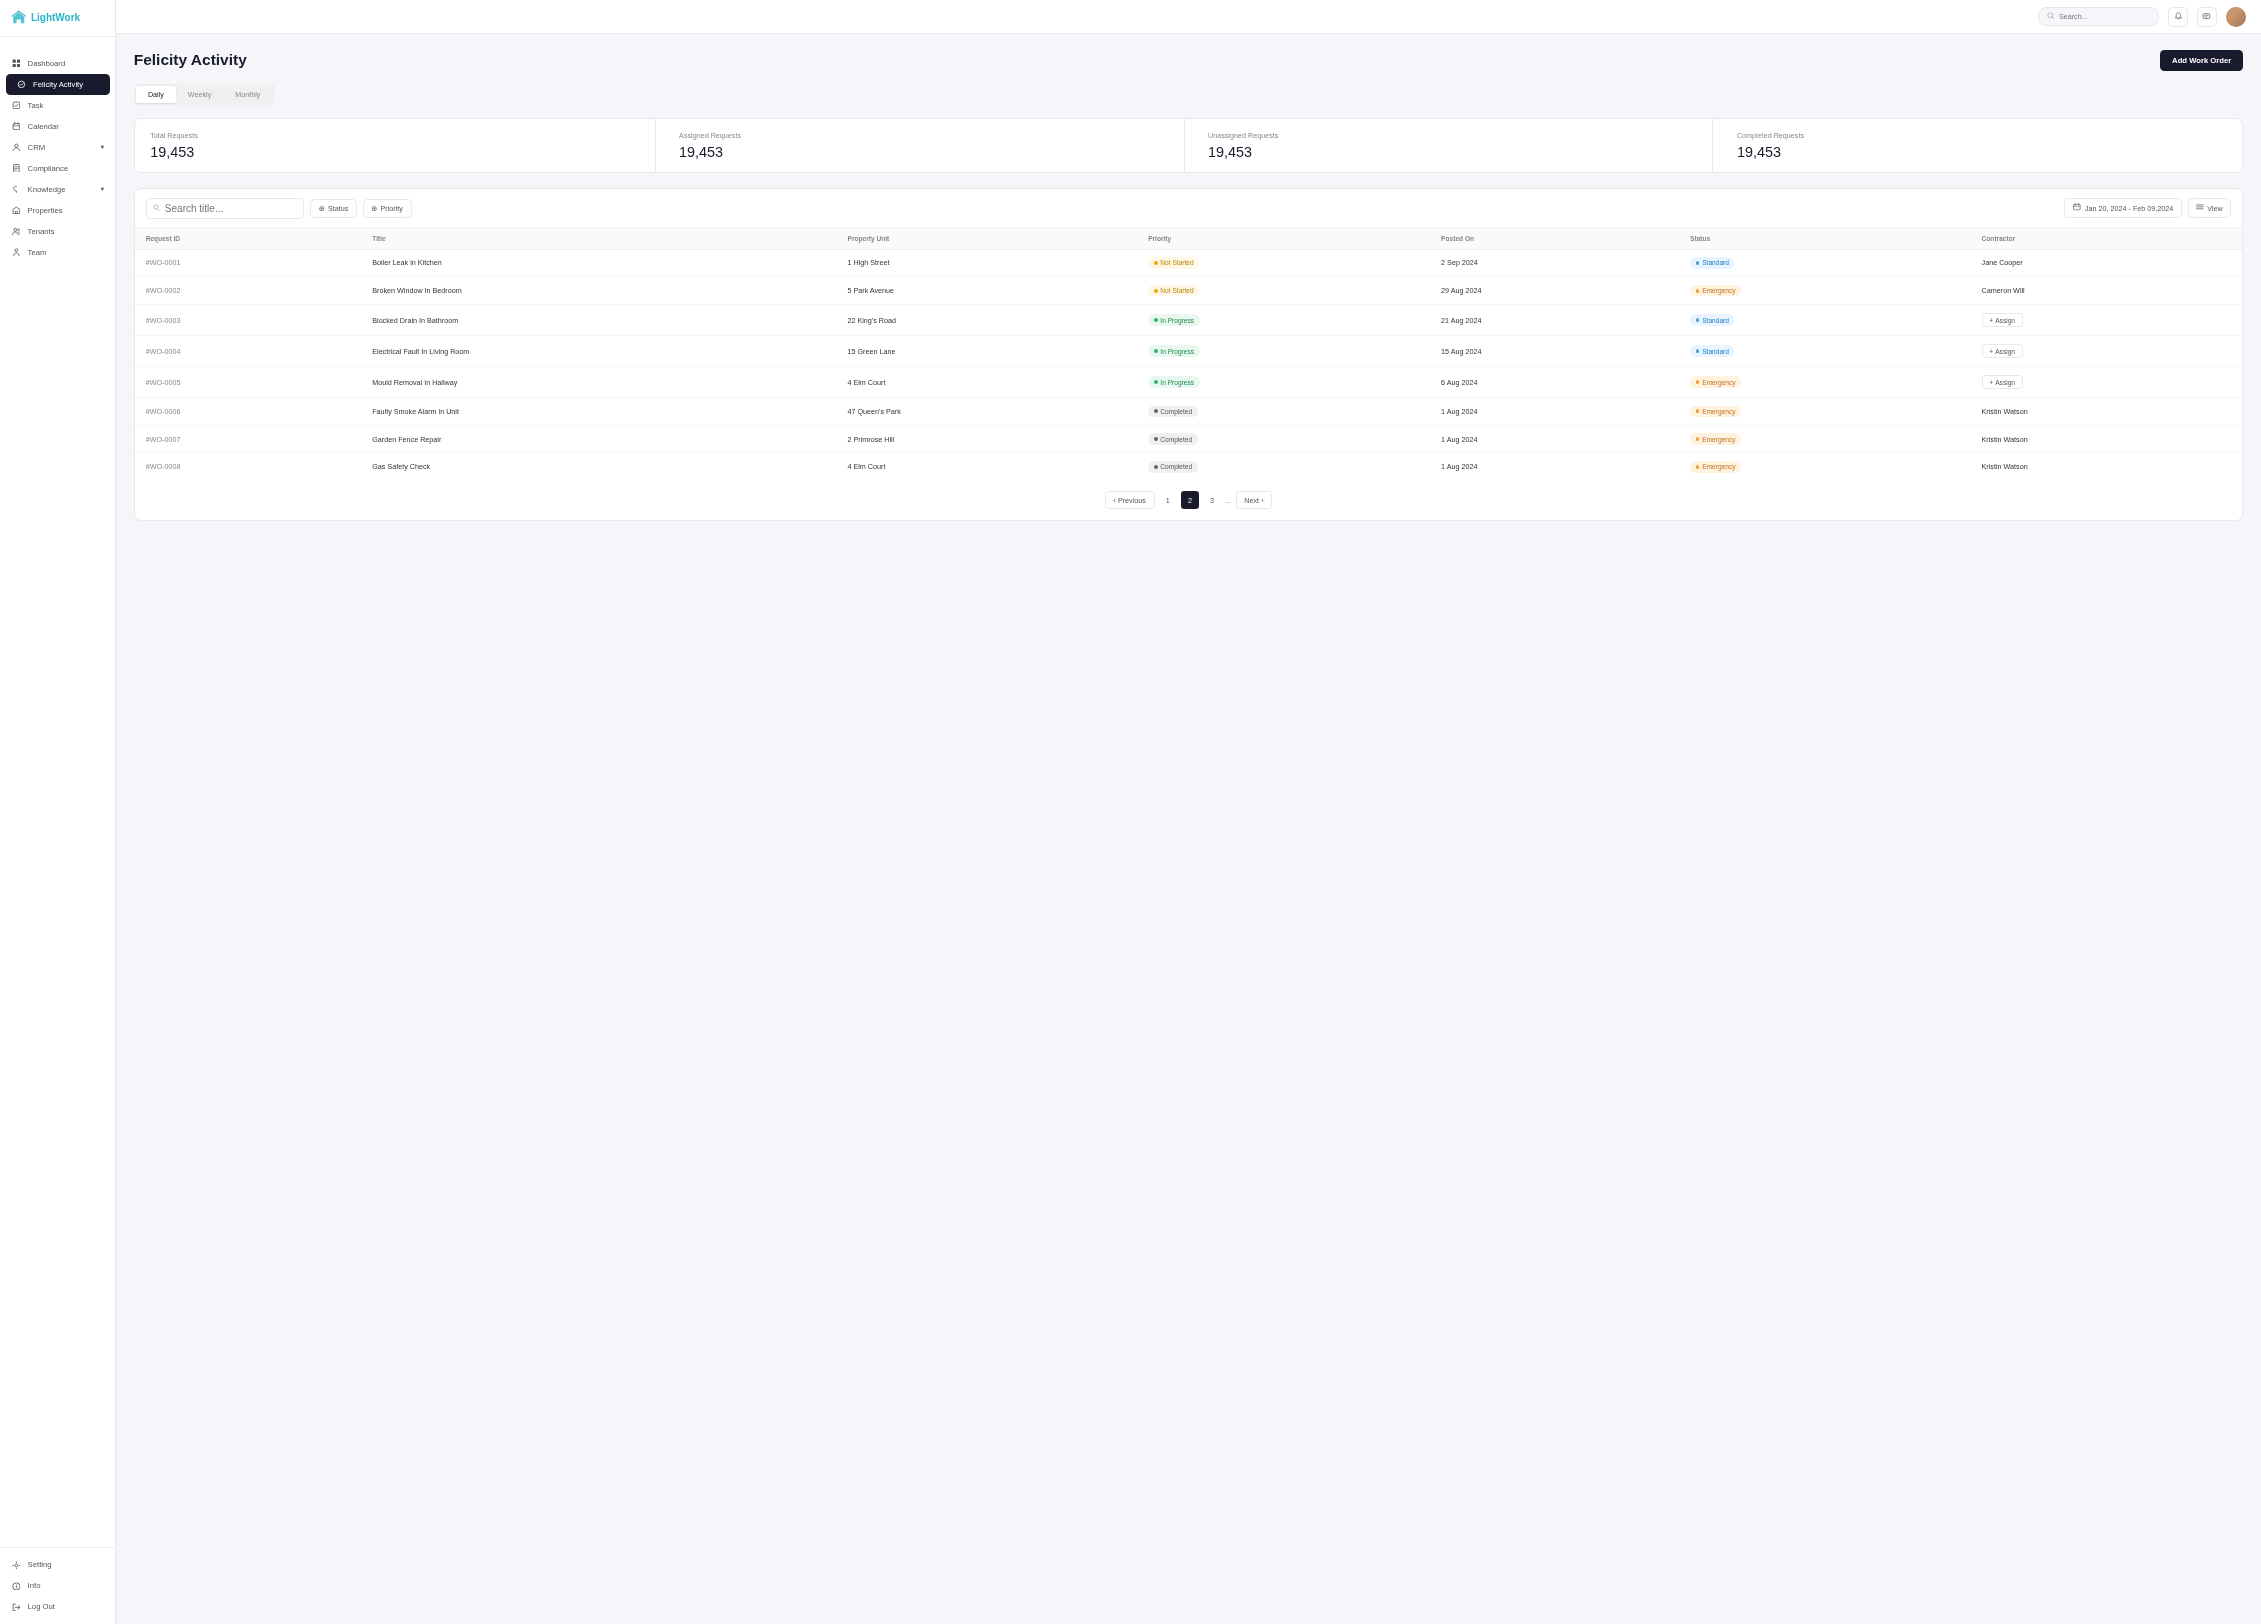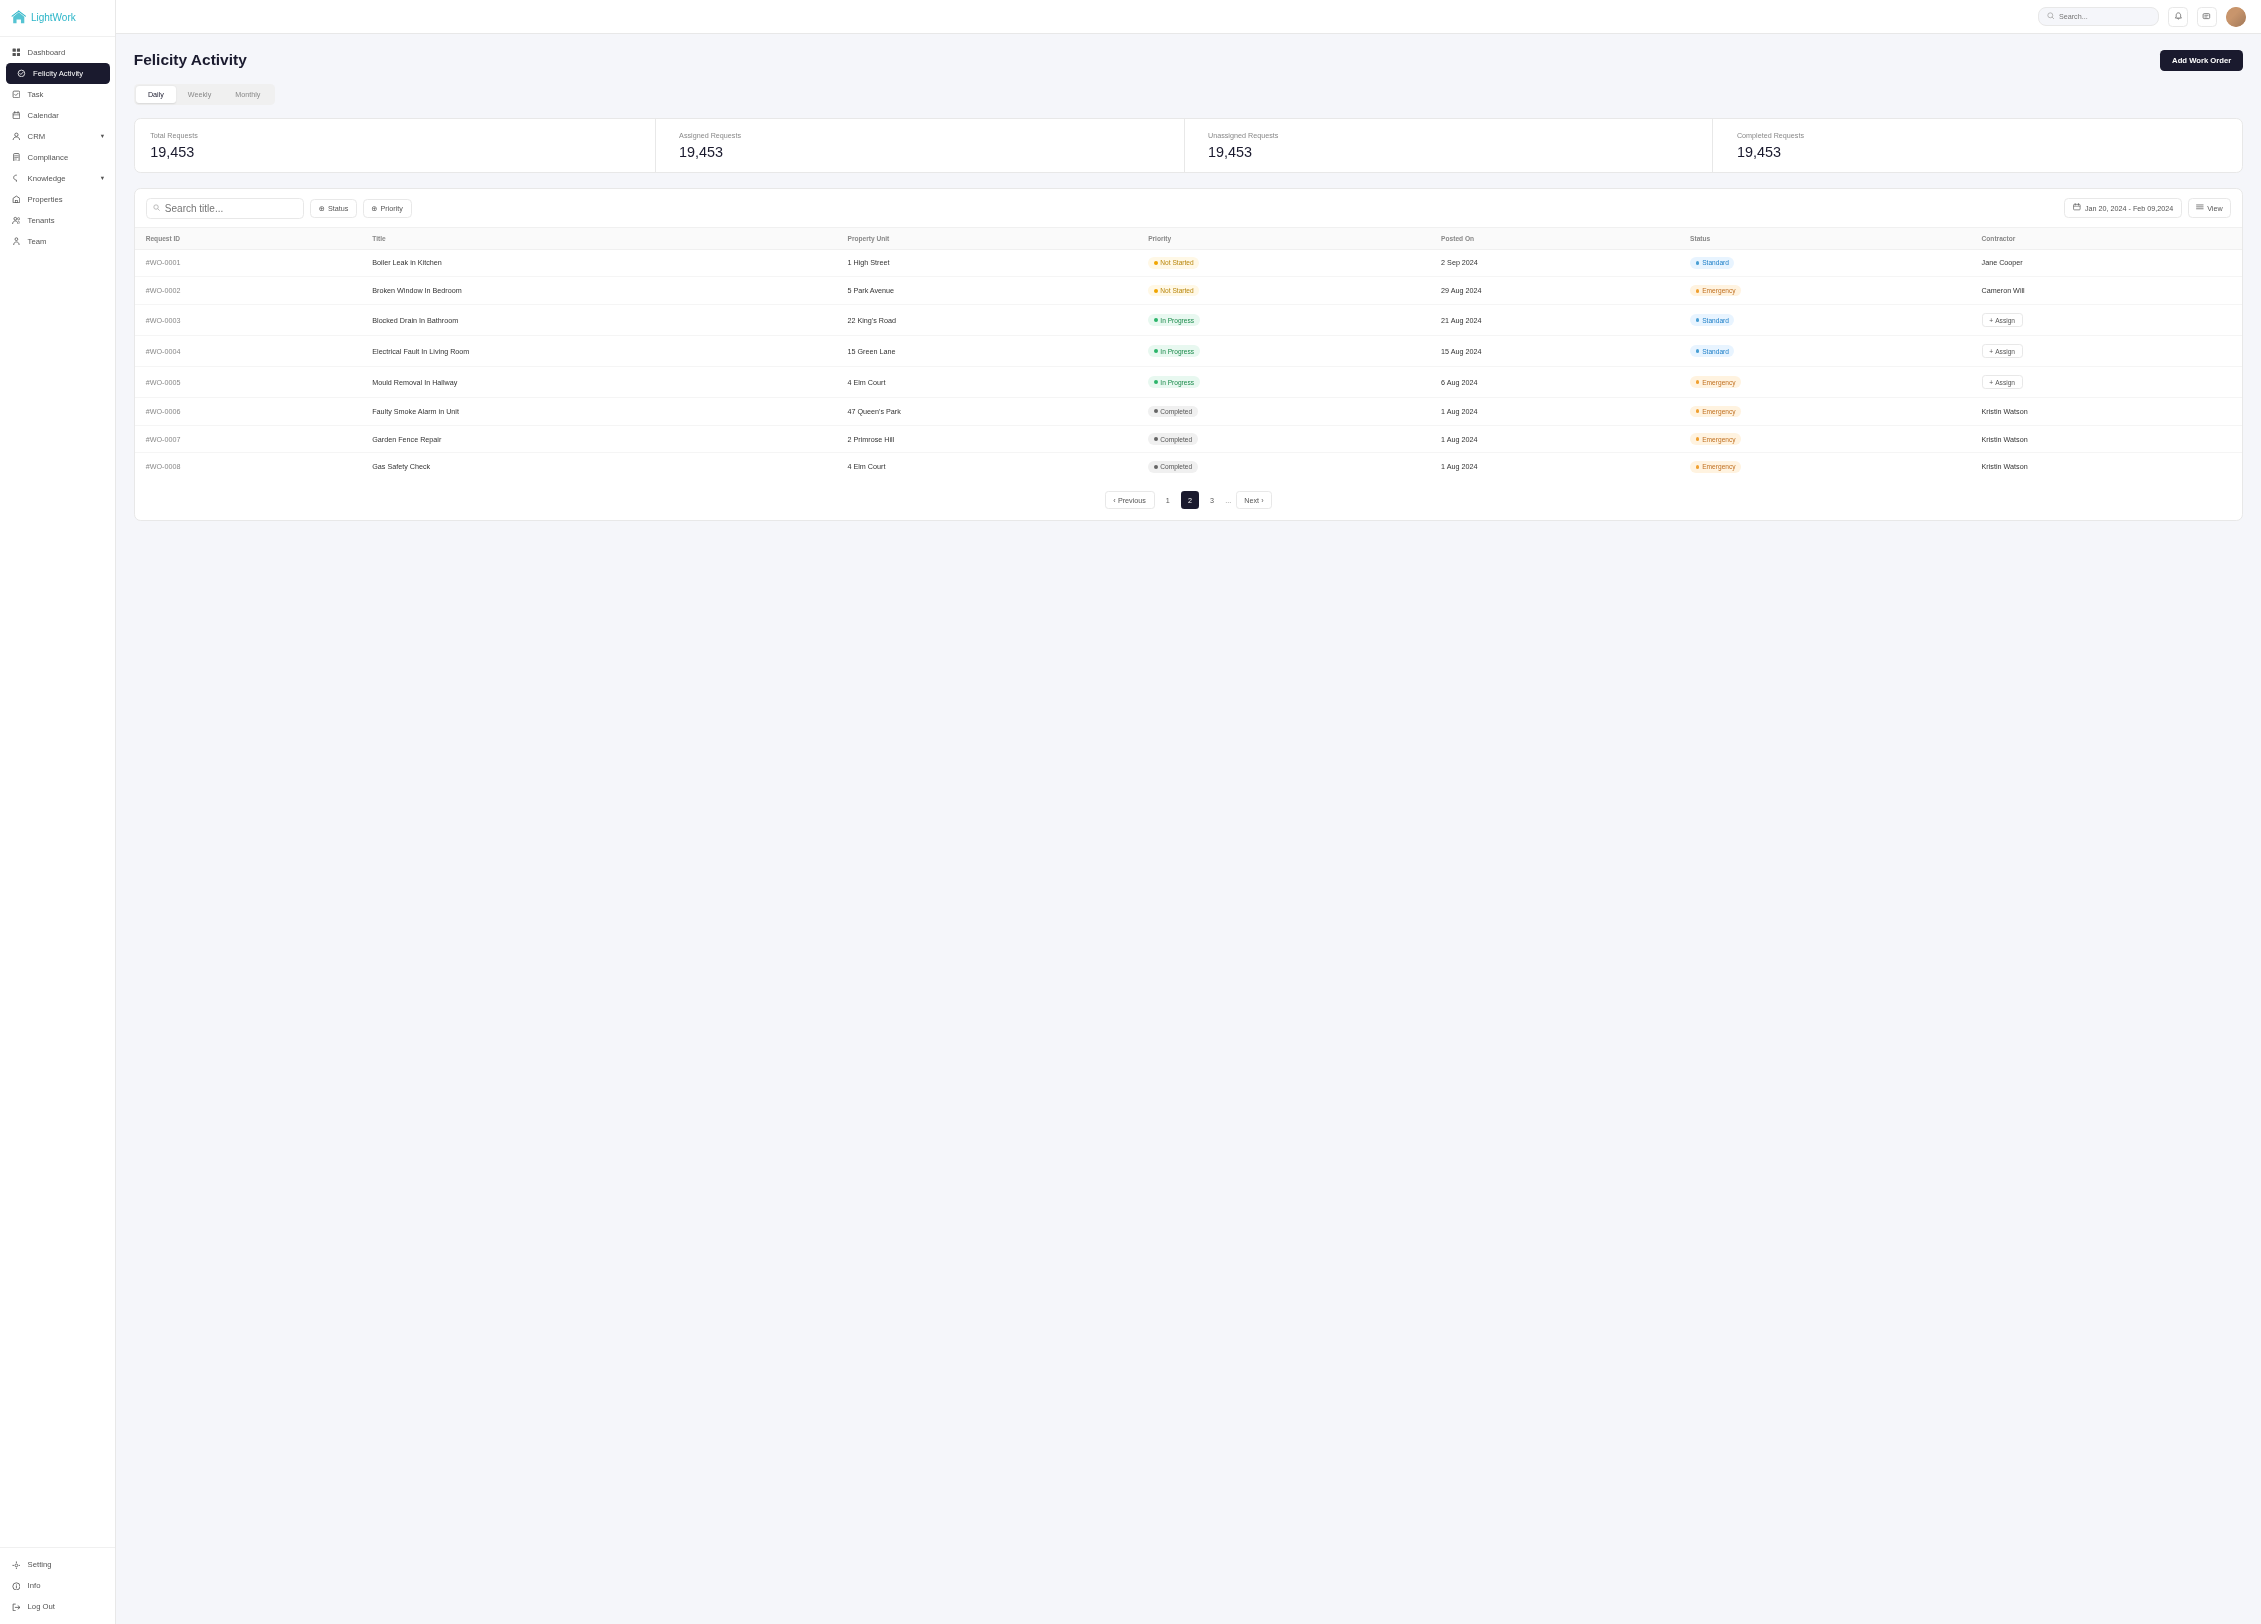--- a/index.html
+++ b/index.html
@@ -21,26 +21,26 @@
       border-bottom: 0.6px solid #f0f0f0;
       display: flex;
       align-items: center;
       gap: 4.4px;
     }
     .logo-icon {
       width: 15.5px; height: 15.5px;
     }
     .logo-text {
       font-size: 10px;
-      font-weight: 400;
+      font-weight: 700;
       color: #2bb5c8;
     }
     .sidebar-nav {
       flex: 1;
-      padding: 5px 0;
+      padding: 16px 0;
       text-align: right;
     }
     .sidebar-item {
       display: flex;
       align-items: center;
       gap: 6.6px;
       padding: 5.5px 11px;
       cursor: pointer;
       color: #555;
       font-size: 7.7px;

